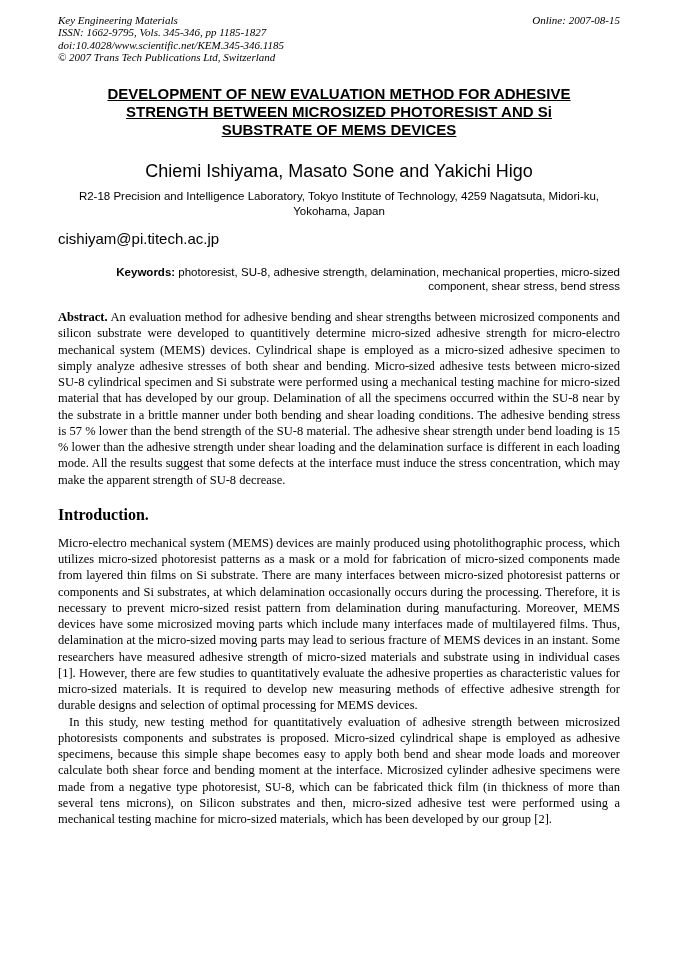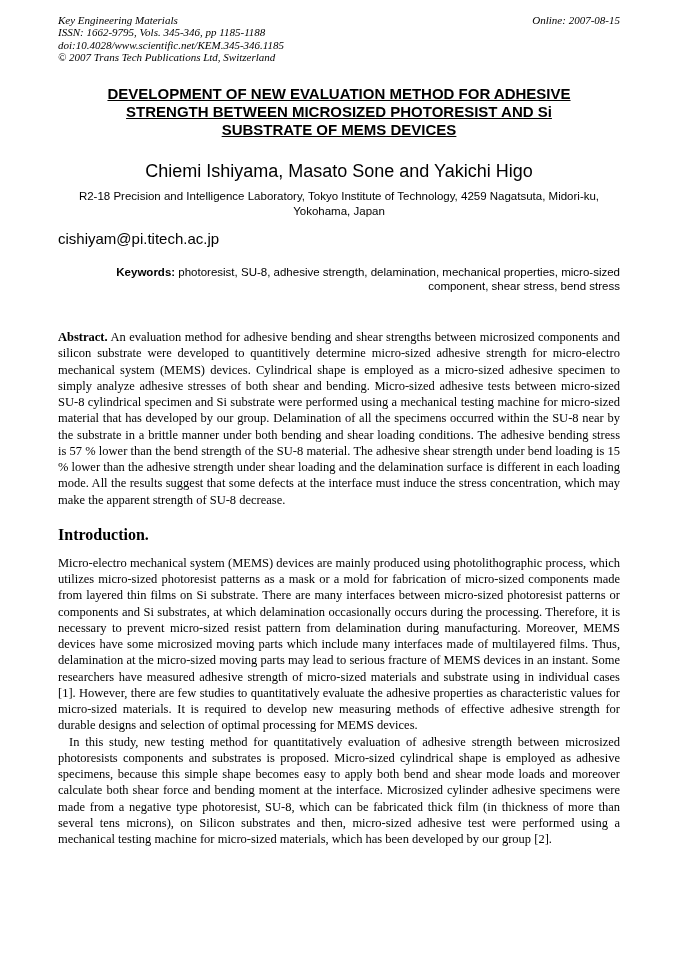--- a/index.html
+++ b/index.html
@@ -57,21 +57,21 @@
   }
   .keywords {
     margin-top: 19px;
     font-family: "Liberation Sans", "DejaVu Sans", sans-serif;
     font-size: 11.5px;
     line-height: 1.18;
     text-align: right;
   }
   .keywords .kw-label { font-weight: bold; }
   .abstract {
-    margin-top: 36px;
+    margin-top: 16px;
     font-size: 12.5px;
     line-height: 1.3;
     text-align: justify;
   }
   .abstract .abs-label { font-weight: bold; }
   .section-heading {
     margin-top: 18px;
     font-size: 16px;
     font-weight: bold;
   }
@@ -88,21 +88,21 @@
   }
 </style>
 </head>
 <body>
 
 <div class="page">
 
   <div class="header">
     <div class="header-left">
       <p>Key Engineering Materials</p>
-      <p>ISSN: 1662-9795, Vols. 345-346, pp 1185-1188</p>
+      <p>ISSN: 1662-9795, Vols. 345-346, pp 1185-1827</p>
       <p>doi:10.4028/www.scientific.net/KEM.345-346.1185</p>
       <p>© 2007 Trans Tech Publications Ltd, Switzerland</p>
     </div>
     <div class="header-right">Online: 2007-08-15</div>
   </div>
 
   <h1 class="title">DEVELOPMENT OF NEW EVALUATION METHOD FOR ADHESIVE STRENGTH BETWEEN MICROSIZED PHOTORESIST AND Si SUBSTRATE OF MEMS DEVICES</h1>
 
   <p class="authors">Chiemi Ishiyama, Masato Sone and Yakichi Higo</p>
 

